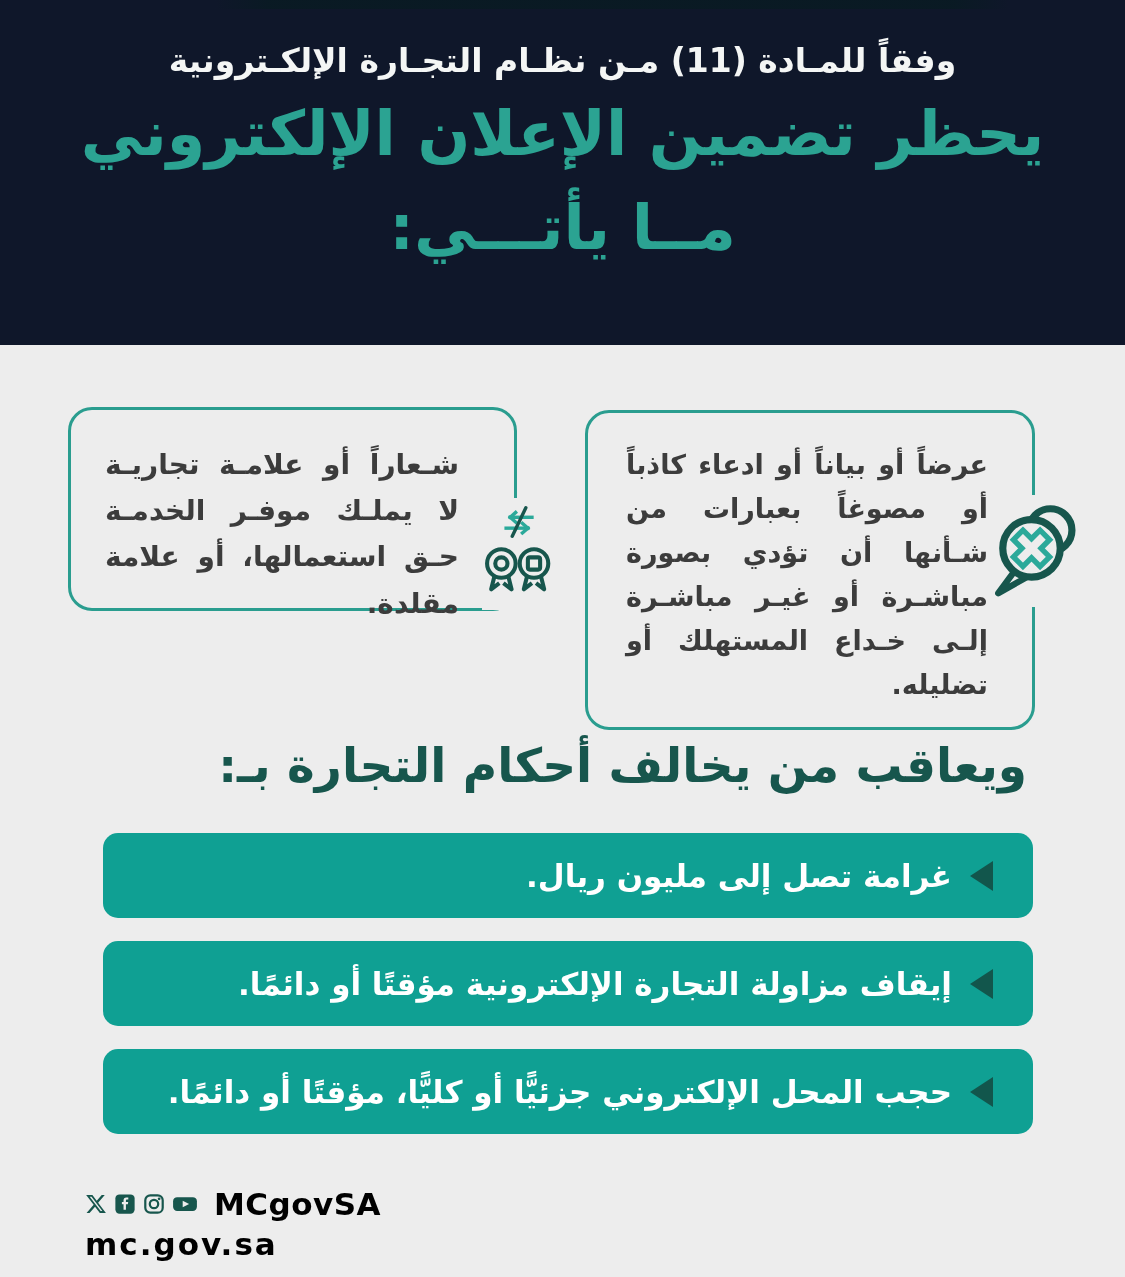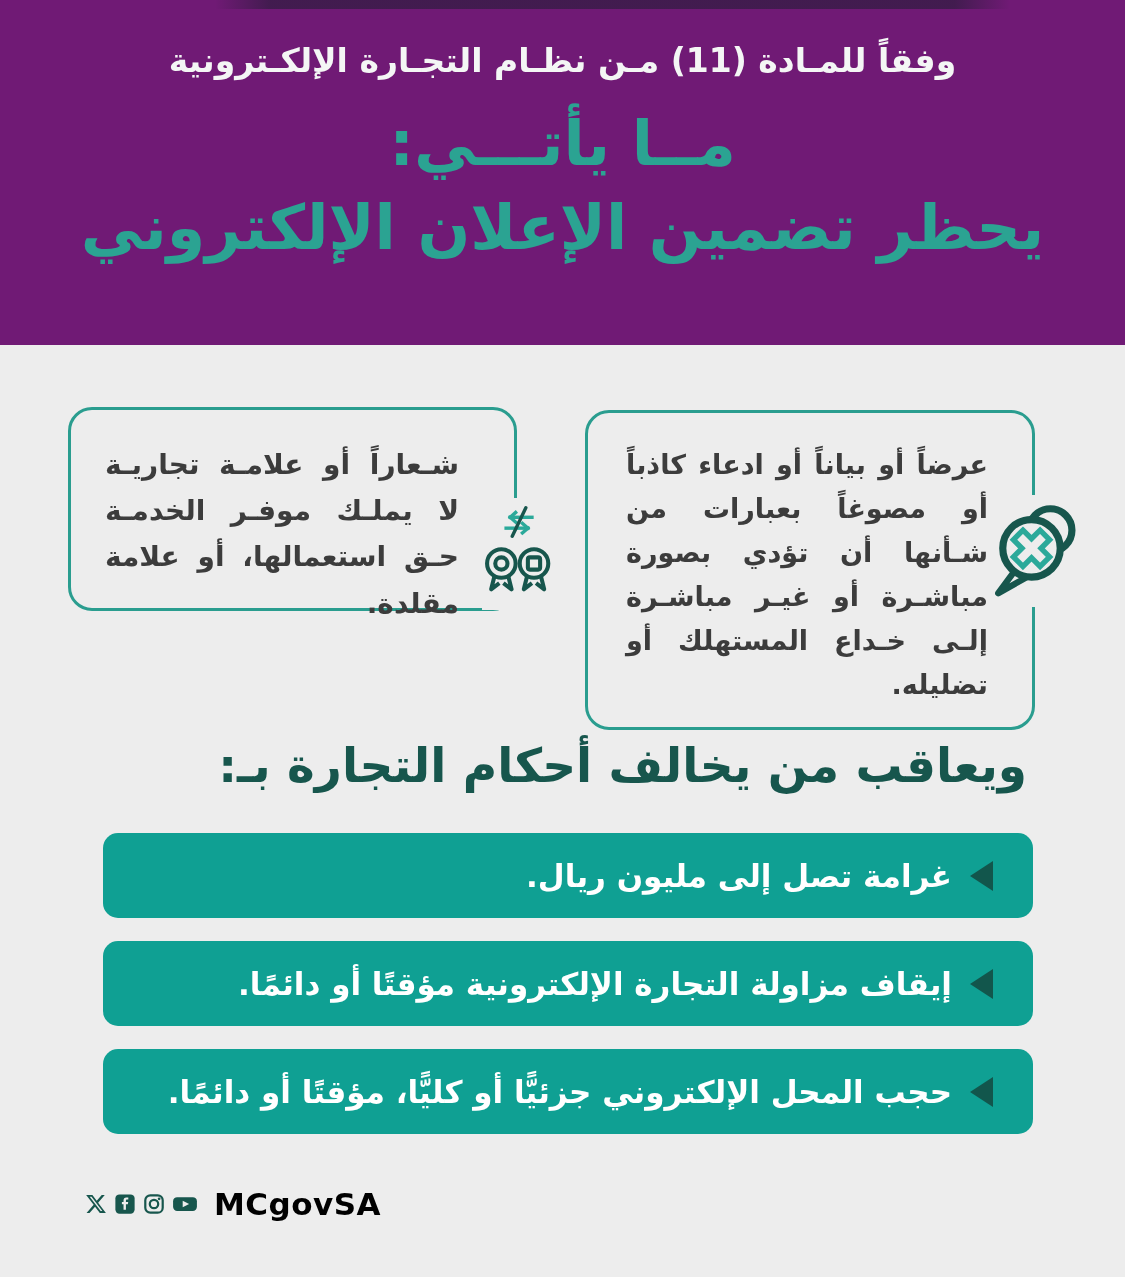--- a/index.html
+++ b/index.html
@@ -4,21 +4,21 @@
 <style>
   html,body{margin:0;padding:0;background:#e4e4e4;}
   .canvas{
     position:relative;width:1125px;height:1277px;margin:0 auto;
     background:#EDEDED;overflow:hidden;
     font-family:"DejaVu Sans","Liberation Sans",sans-serif;
   }
   
   .header{
     position:absolute;top:0;left:0;width:1125px;height:345px;
-    background:#701a75;text-align:center;
+    background:#0f172a;text-align:center;
   }
   .top-strip{
     position:absolute;top:0;left:215px;width:795px;height:9px;
     background:linear-gradient(to right, rgba(2,30,27,0), rgba(2,30,27,.42) 7%, rgba(2,30,27,.42) 93%, rgba(2,30,27,0));
   }
   .header-subtitle{
     margin:0;padding-top:40px;
     color:#F4F6F5;font-size:33px;font-weight:700;line-height:1.25;
   }
   .header-title{
@@ -80,22 +80,22 @@
   .lt{stroke:#2BA99A;}
 </style>
 </head>
 <body>
 
 <div class="canvas">
 
   <div class="header">
     <div class="top-strip"></div>
     <p class="header-subtitle" dir="rtl">وفقاً للمـادة (11) مـن نظـام التجـارة الإلكـترونية</p>
+    <h1 class="header-title" dir="rtl">يحظر تضمين الإعلان الإلكتروني</h1>
     <h1 class="header-title second" dir="rtl">مــا يأتـــي:</h1>
-    <h1 class="header-title" dir="rtl">يحظر تضمين الإعلان الإلكتروني</h1>
   </div>
 
   <div class="card card-left">
     <div class="card-text">شـعاراً أو علامـة تجاريـة لا يملـك موفـر الخدمـة حـق استعمالها، أو علامة مقلدة.</div>
   </div>
 
   <div class="card card-right">
     <div class="card-text">عرضاً أو بياناً أو ادعاء كاذباً أو مصوغاً بعبارات من شـأنها أن تؤدي بصورة مباشـرة أو غيـر مباشـرة إلـى خـداع المستهلك أو تضليله.</div>
   </div>
 
@@ -179,15 +179,16 @@
         </svg>
       </span>
       <span>
         <svg width="26" height="22" viewBox="0 0 28 24">
           <rect x="1" y="4.5" width="26" height="15" rx="4.5" fill="#17564D"></rect>
           <polygon points="11.5,8.5 18.5,12 11.5,15.5" fill="#EDEDED"></polygon>
         </svg>
       </span>
       <span class="footer-handle">MCgovSA</span>
     </div>
+    <div class="footer-site">mc.gov.sa</div>
   </div>
 
 </div>
 
 </body></html>

